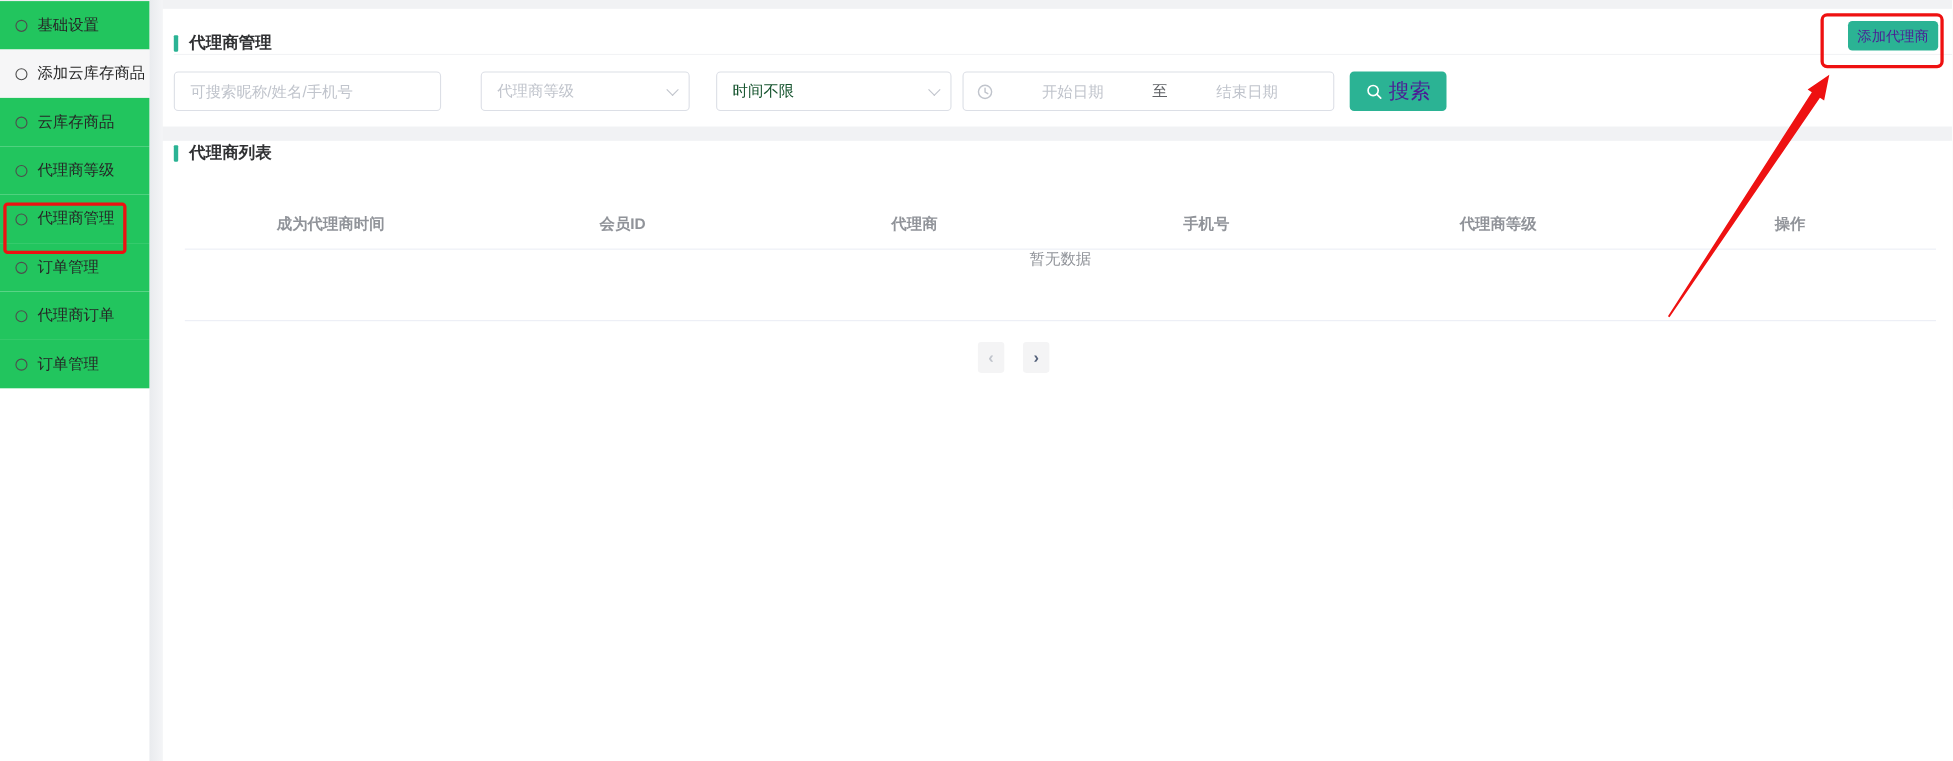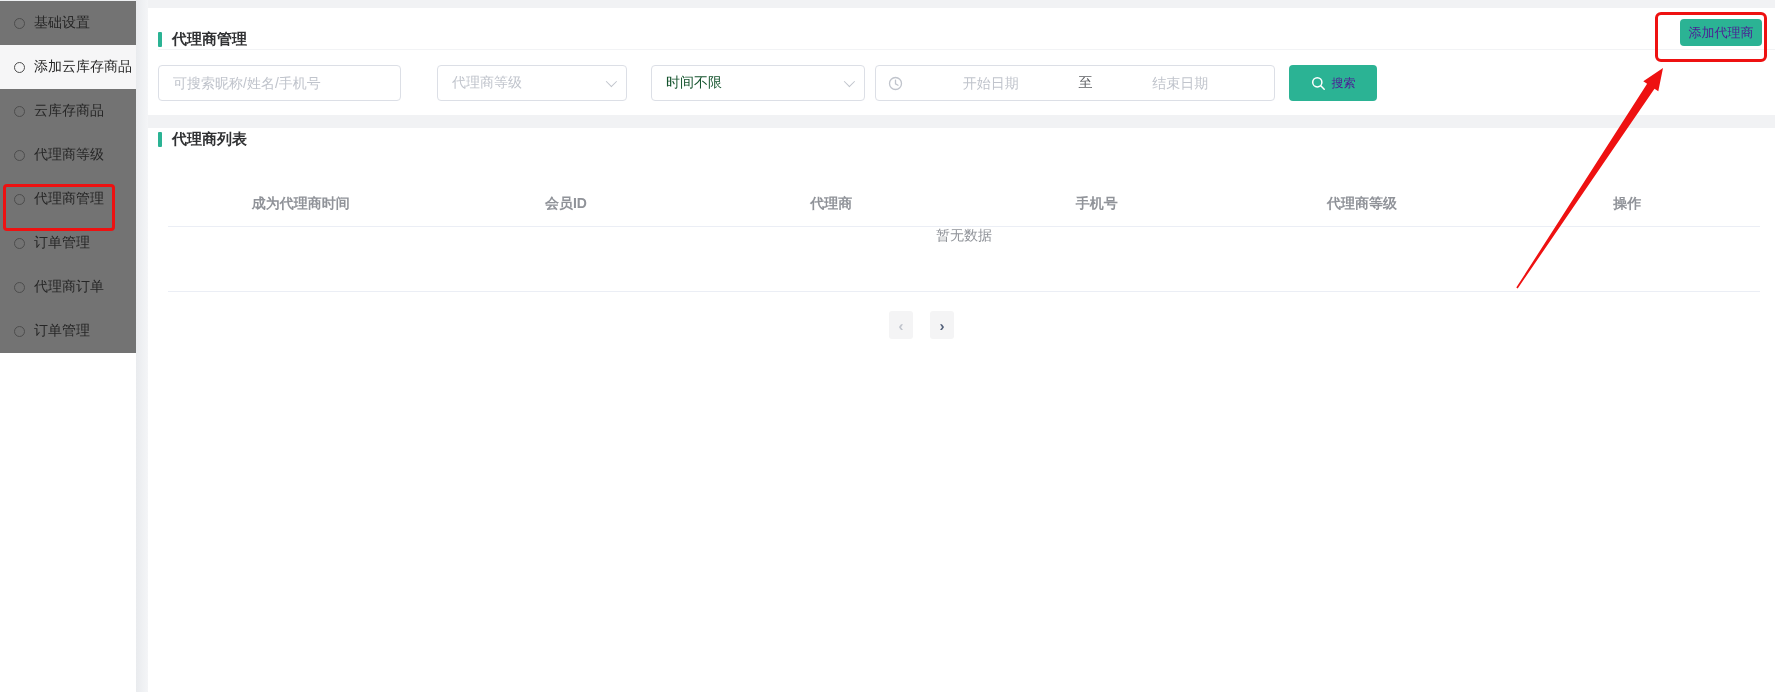--- a/index.html
+++ b/index.html
@@ -10,21 +10,21 @@
     background:#f1f2f4; overflow:hidden;
   }
 
   
   .sidebar {
     position:absolute; left:0; top:0; width:136px; height:692px;
     background:#fff; border-top:1px solid #eef0f2;
   }
   .side-item {
     position:relative; height:44px; display:flex; align-items:center;
-    padding-left:14px; cursor:pointer; background:#737373;
+    padding-left:14px; cursor:pointer; background:#22c55e;
   }
   .side-item.active { background:#f6f6f7; }
   .circle-icon {
     width:11px; height:11px; border:1.5px solid #4d4d4d; border-radius:50%;
     flex:0 0 auto; margin-right:9px;
   }
   .side-label { font-size:14px; color:#262626; white-space:nowrap; }
   .scroll-gutter {
     position:absolute; left:136px; top:0; width:12px; height:692px;
     background:linear-gradient(to right,#e9ebee,#f4f5f7);
@@ -60,34 +60,34 @@
   .keyword-input input::placeholder { color:#c0c4cc; }
   .select { justify-content:space-between; padding:0 12px 0 14px; cursor:pointer; }
   .select-level { width:190px; margin-right:24px; }
   .select-time { width:214px; margin-right:10px; }
   .select-value { color:#14532d; }
   .select-placeholder { color:#c0c4cc; }
   .chevron-down {
     width:8px; height:8px; border-right:1.4px solid #c0c4cc; border-bottom:1.4px solid #c0c4cc;
     transform:rotate(45deg) translateY(-2px);
   }
-  .daterange { width:400px; margin-right:14px; padding:0 12px;justify-content:center; }
+  .daterange { width:338px; margin-right:14px; padding:0 12px;justify-content:center; }
   .daterange .clock { flex:0 0 auto; margin-right:6px; display:flex; }
   .date-input {
     border:none; outline:none; background:transparent; font-size:14px; color:#606266;
     font-family:inherit; flex:1; text-align:center; min-width:0;
   }
   .date-input::placeholder { color:#c0c4cc; }
   .date-sep { color:#606266; font-size:14px; padding:0 6px; }
 
   .btn {
     border:none; border-radius:4px; background:#2bb394; color:#4c1d95;
     font-family:inherit; cursor:pointer; display:flex; align-items:center; justify-content:center;
   }
-  .search-btn { width:88px; height:36px; font-size:12px; }
+  .search-btn { width:88px; height:36px; font-size:19px; }
   .search-btn svg { margin-right:6px; }
   .add-btn {
     position:absolute; right:13px; top:11px; width:82px; height:27px; font-size:13px;
   }
 
   
   .table-header {
     position:absolute; left:20px; right:15px; top:54px; height:45px;
     display:flex; align-items:center; border-bottom:1px solid #ebeef5;
   }

